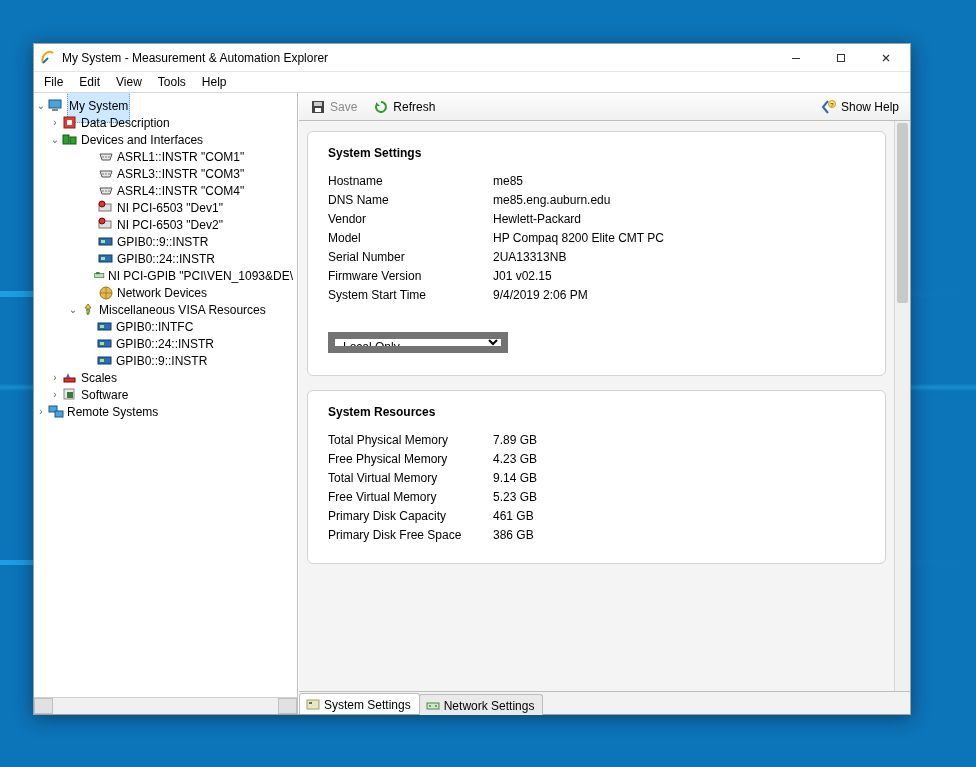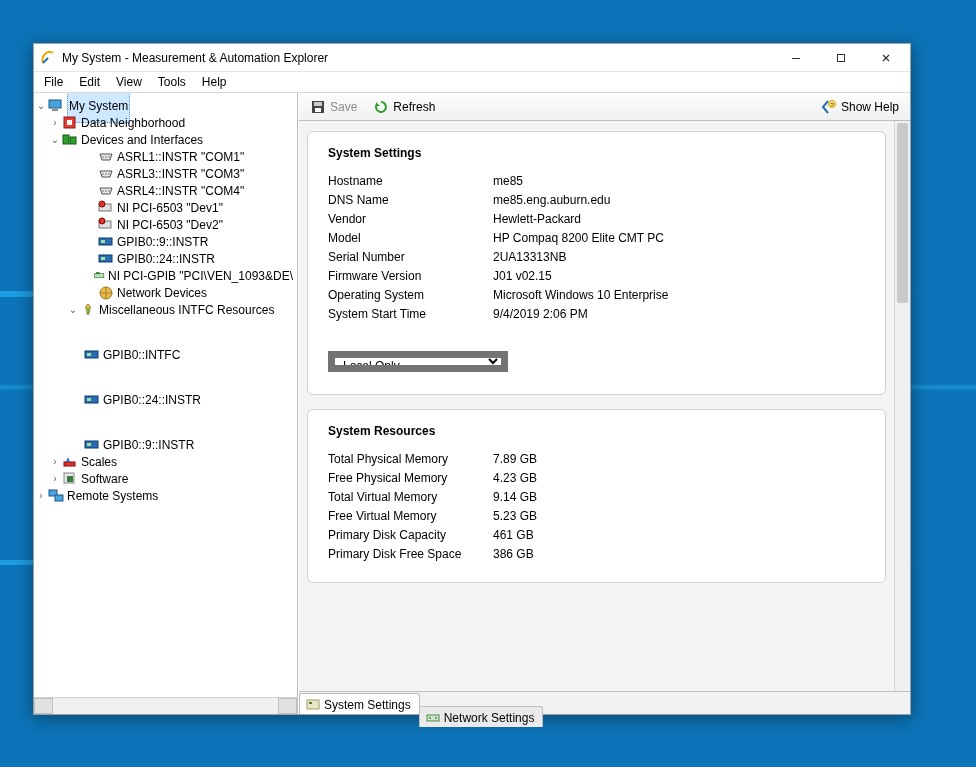--- a/index.html
+++ b/index.html
@@ -85,21 +85,21 @@
 
   .node { display:flex; align-items:center; height:17px; padding-right:4px; white-space:nowrap;}
   .node .twisty { width:14px; text-align:center; color:#666; font-size:10px;}
   .node .icon { width:16px; height:16px; margin-right:3px; display:inline-flex; align-items:center; justify-content:center;}
   .node .label { }
   .node.sel .label { background:#cde8ff; border:1px dotted #5a9bd8; padding:9px 1px;}
   .indent-0 { padding-left: 0px; }
   .indent-1 { padding-left: 14px; }
   .indent-2 { padding-left: 32px; }
   .indent-3 { padding-left: 50px; }
-  .indent-4 { padding-left: 36px; margin-top: 28px; }
+  .indent-4 { padding-left: 49px; }
 
   
   .right-pane {
     flex:1 1 auto;
     display:flex; flex-direction:column;
     min-width:0;
     border-left:1px solid #fff;
   }
   .toolbar {
     height: 28px;
@@ -169,21 +169,21 @@
     height:21px;
     border:1px solid #bdbdbd;
     border-bottom:none;
     border-radius:3px 3px 0 0;
     background:#fff;
     margin-right:-1px;
     padding:2px 8px 0 6px;
     display:flex; align-items:center; gap:4px;
     font-size:12px;
   }
-  .btab.inactive { background:#eaeaea; position:relative; top:13px;}
+  .btab.inactive { background:#eaeaea; position:relative; top:1px;}
   .btab .icon { width:14px; height:14px; display:inline-flex;}
 
   
   svg { display:block; }
 </style>
 </head>
 <body>
 
 <div class="desktop-bg"></div>
 
@@ -241,21 +241,21 @@
         </div>
 
         <div class="node indent-1">
           <span class="twisty">›</span>
           <span class="icon">
               <svg viewBox="0 0 16 16">
                 <rect x="2" y="2" width="11" height="11" fill="#e43c2f" stroke="#8a1f17"></rect>
                 <rect x="5" y="5" width="5" height="5" fill="#fff"></rect>
               </svg>
             </span>
-          <span class="label">Data Neighborhood</span>
+          <span class="label">Data Description</span>
         </div>
 
         <div class="node indent-1">
           <span class="twisty">⌄</span>
           <span class="icon">
               <svg viewBox="0 0 16 16">
                 <rect x="1" y="3" width="6" height="9" fill="#2e9e2e" stroke="#0e5e0e"></rect>
                 <rect x="8" y="5" width="6" height="7" fill="#2e9e2e" stroke="#0e5e0e"></rect>
               </svg>
             </span>
@@ -360,21 +360,21 @@
         </div>
 
         <div class="node indent-2">
           <span class="twisty">⌄</span>
           <span class="icon">
               <svg viewBox="0 0 16 16">
                 <path d="M8 2 l3 4 h-2 v6 h-2 v-6 h-2 z" fill="#efcf3f" stroke="#9a7a10"></path>
                 <text x="8" y="13" font-size="9" text-anchor="middle" fill="#0a6">?</text>
               </svg>
             </span>
-          <span class="label">Miscellaneous INTFC Resources</span>
+          <span class="label">Miscellaneous VISA Resources</span>
         </div>
         <div class="node indent-4">
           <span class="twisty"></span>
           <span class="icon">
               <svg viewBox="0 0 16 16">
                 <rect x="1" y="4" width="13" height="7" fill="#2a6db3" stroke="#0d3d6b"></rect>
                 <rect x="3" y="6" width="4" height="3" fill="#9fe29f"></rect>
               </svg>
             </span>
           <span class="label">GPIB0::INTFC</span>
@@ -493,24 +493,20 @@
                 <div class="k">Model</div>
                 <div class="v">HP Compaq 8200 Elite CMT PC</div>
               </div>
             <div class="kv">
                 <div class="k">Serial Number</div>
                 <div class="v">2UA13313NB</div>
               </div>
             <div class="kv">
                 <div class="k">Firmware Version</div>
                 <div class="v">J01 v02.15</div>
-              </div>
-            <div class="kv">
-                <div class="k">Operating System</div>
-                <div class="v">Microsoft Windows 10 Enterprise</div>
               </div>
             <div class="kv">
                 <div class="k">System Start Time</div>
                 <div class="v">9/4/2019 2:06 PM</div>
               </div>
             <div class="kv">
               <div class="v">
                 <select class="dd">
                   <option>Local Only</option>
                 </select>

